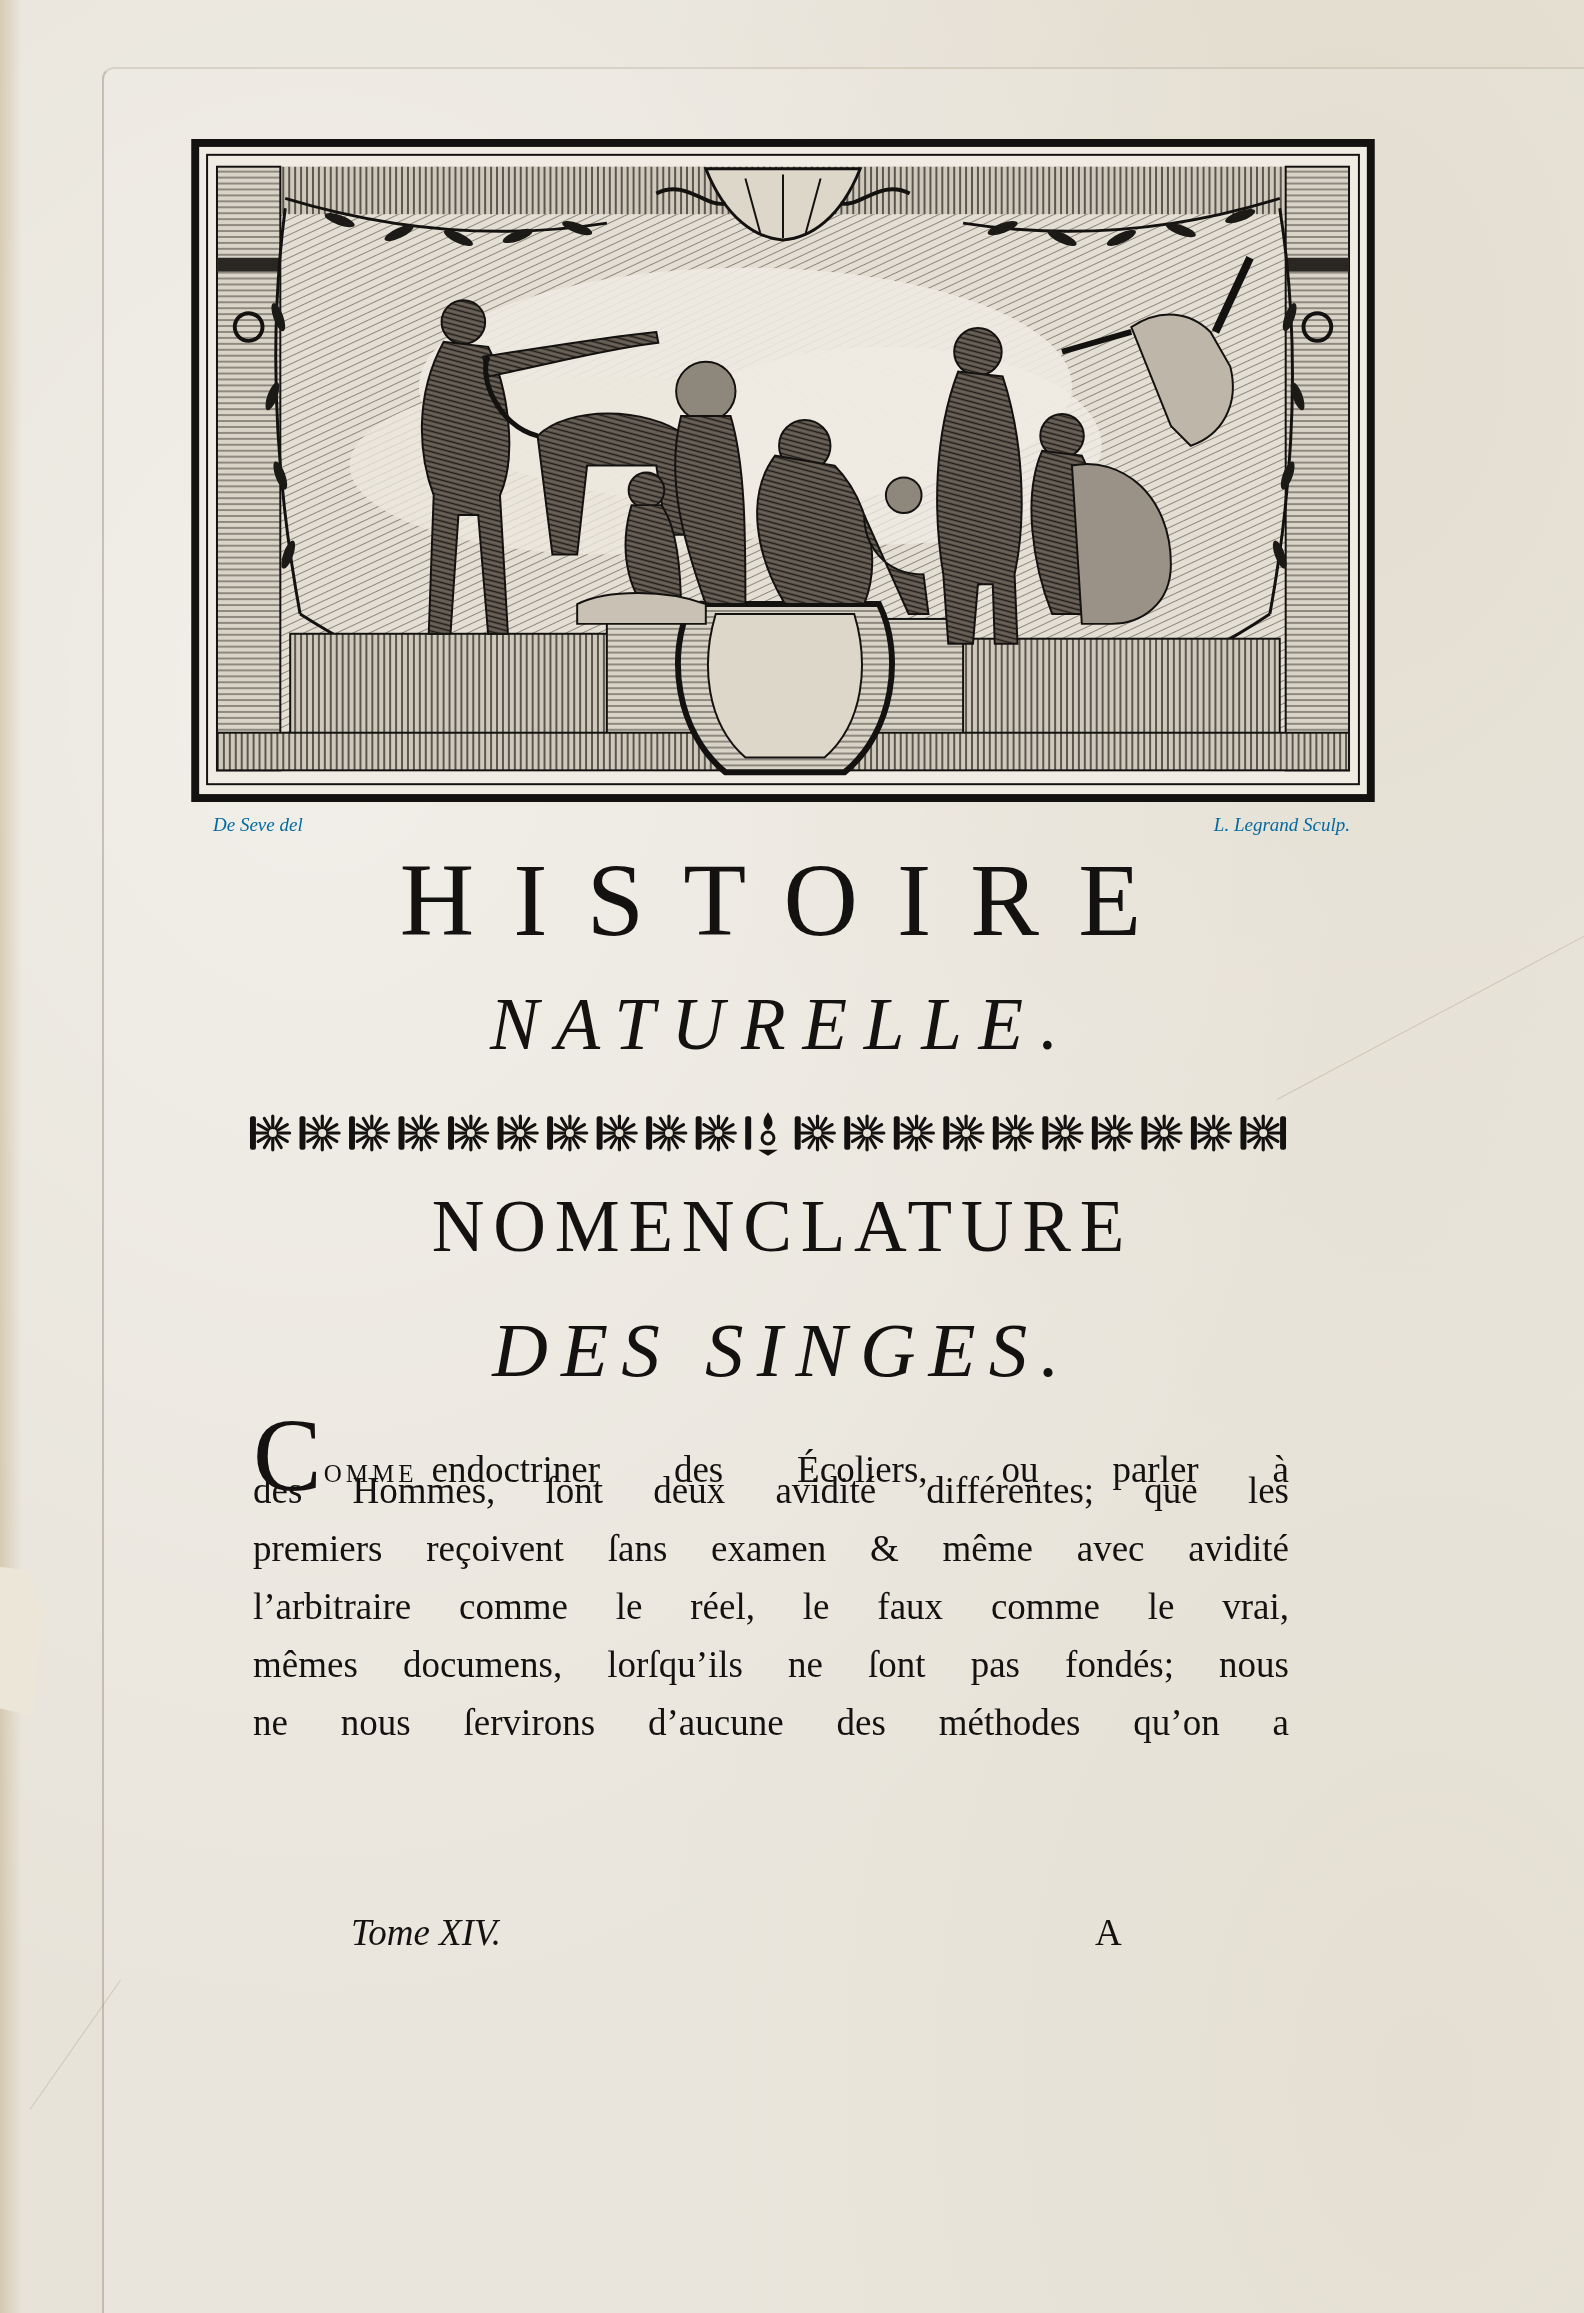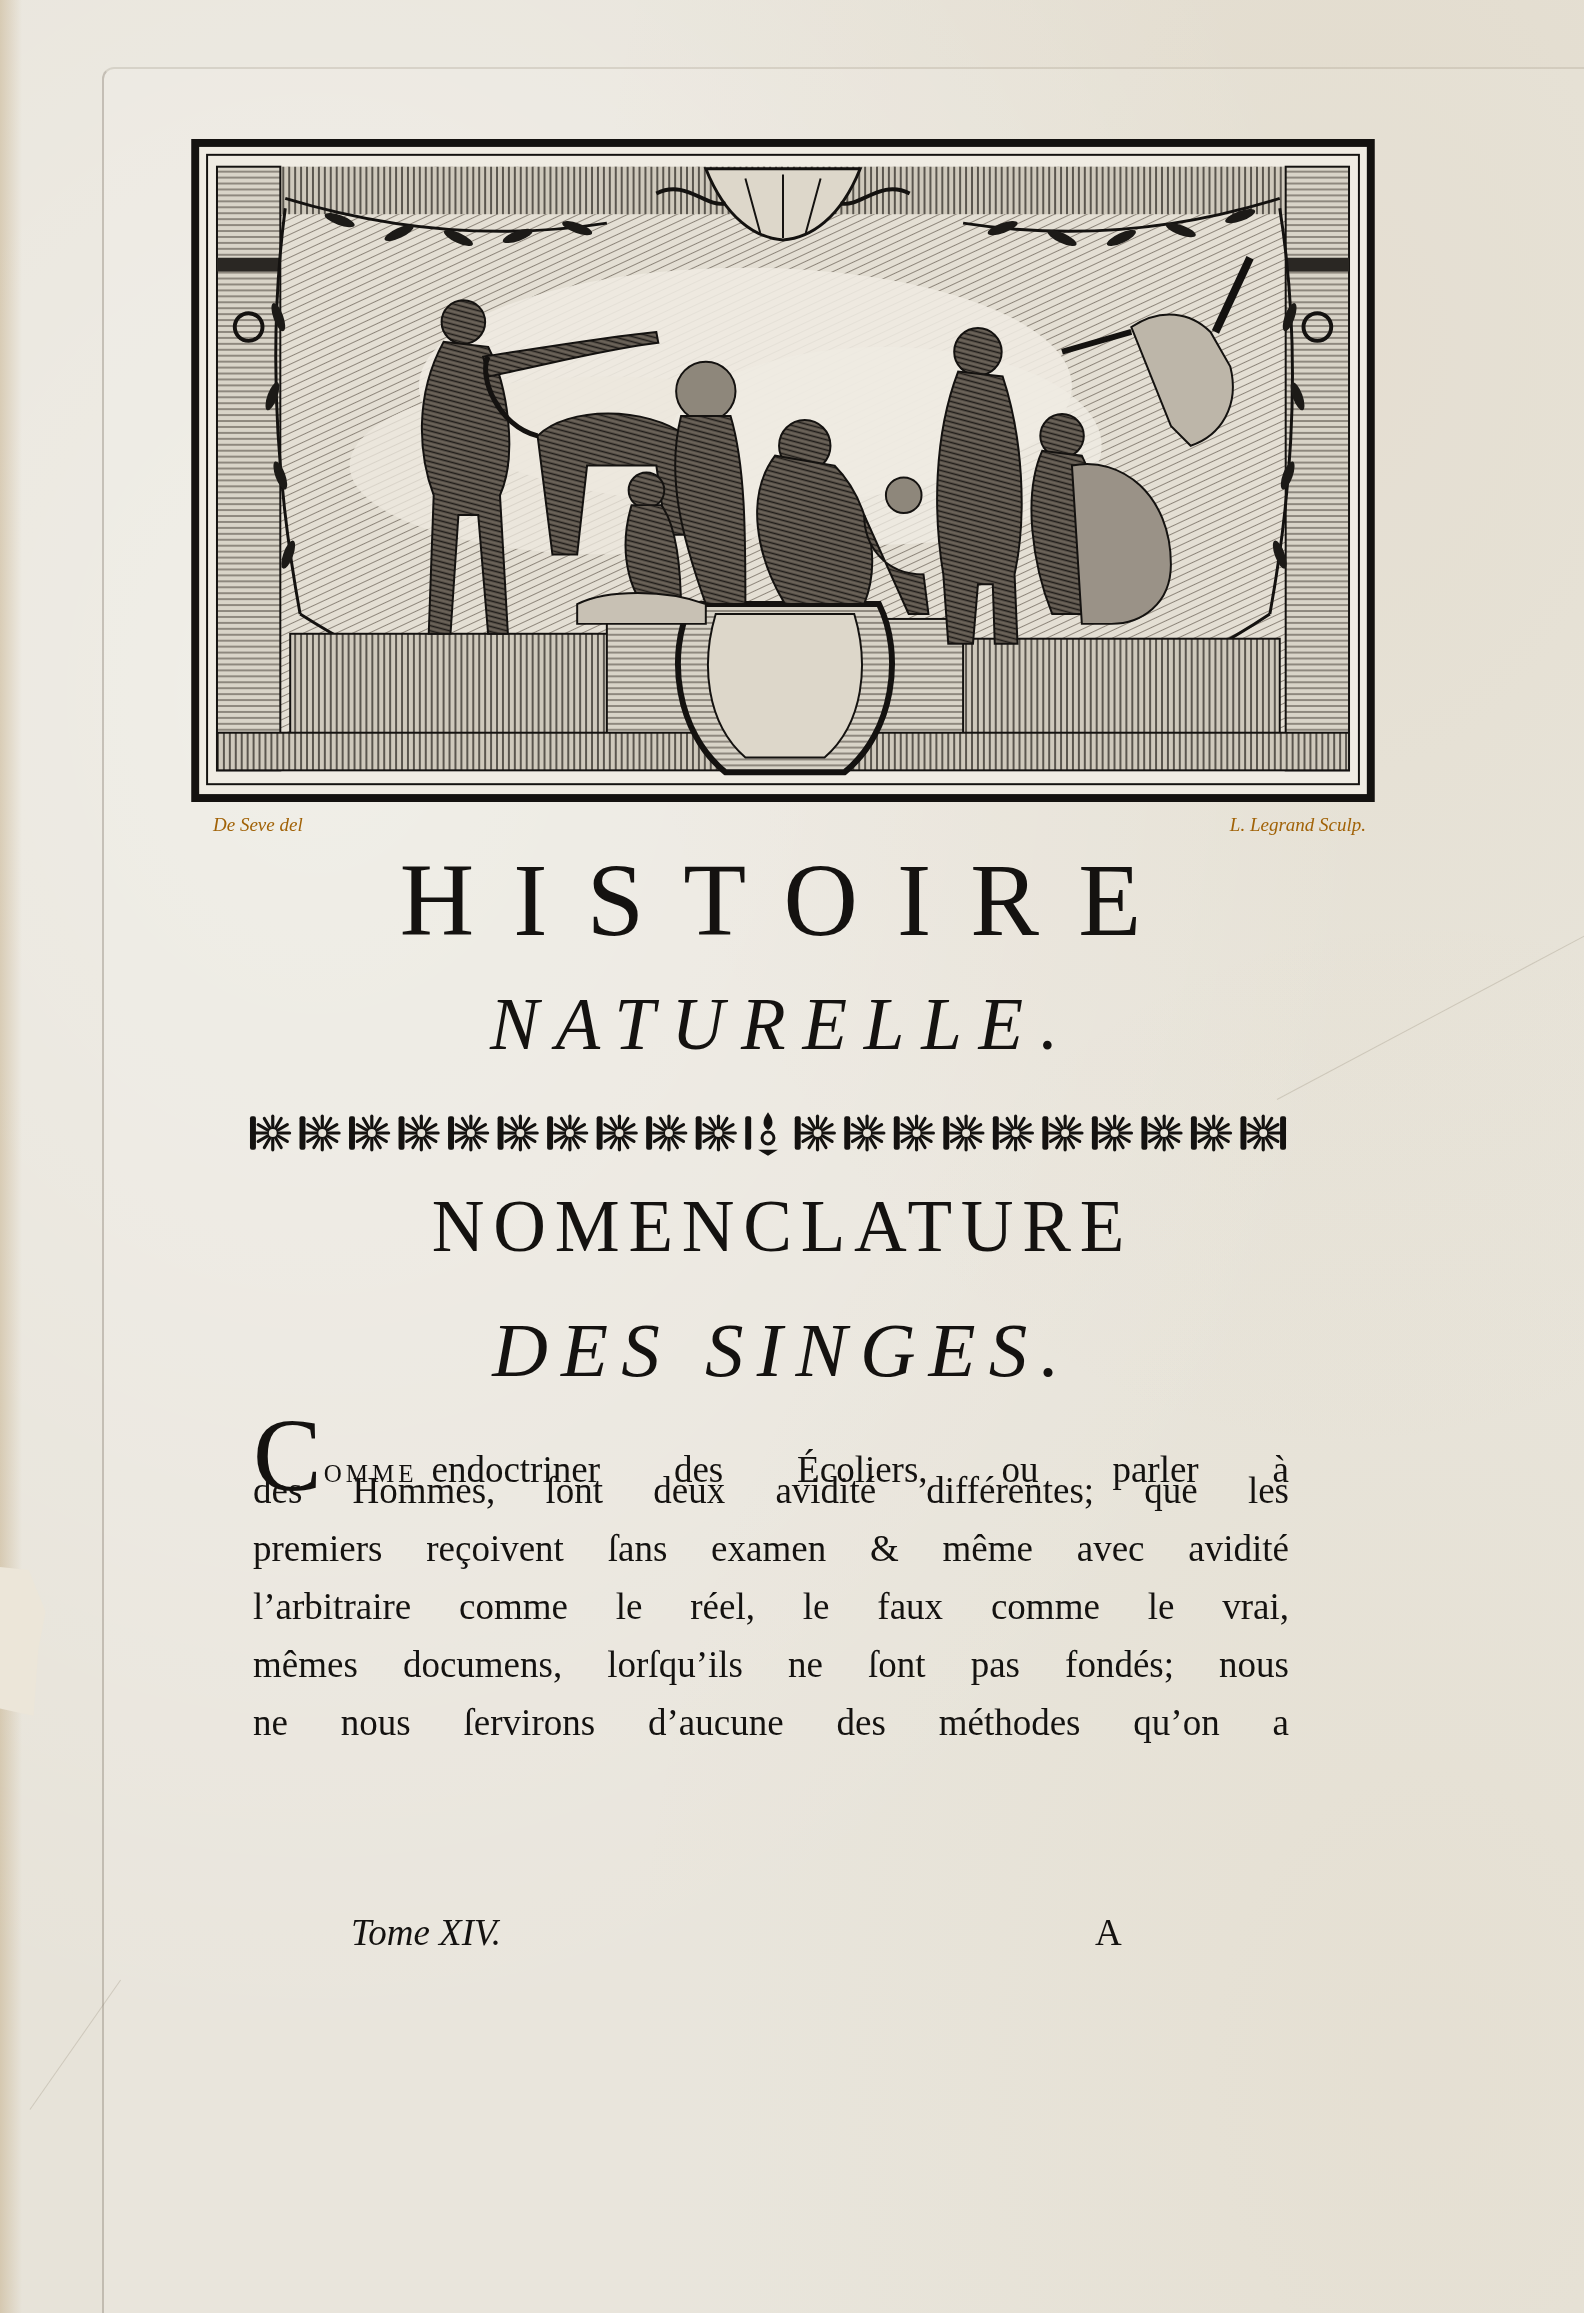--- a/index.html
+++ b/index.html
@@ -42,24 +42,24 @@
     }
 
     
     .engraving {
       position: absolute; left: 191px; top: 139px; width: 1184px; height: 663px;
     }
     .engraving svg { width: 100%; height: 100%; display: block; }
 
     .credit {
       position: absolute; top: 814px;
-      font-style: italic; font-size: 19px; color: #a16207;
+      font-style: italic; font-size: 19px; color: #0369a1;
     }
     .credit.left { left: 213px; }
-    .credit.right { right: 218px; font-style: italic; }
+    .credit.right { right: 234px; font-style: italic; }
 
     .title-1 {
       position: absolute; left: 226px; width: 1089px; top: 849px;
       text-align: center; font-size: 103px; letter-spacing: 0.38em;
       line-height: 1; padding-left: 0.38em; box-sizing: border-box;
     }
     .title-2 {
       position: absolute; left: 238px; width: 1089px; top: 988px;
       text-align: center; font-size: 73px; letter-spacing: 0.23em;
       line-height: 1;

